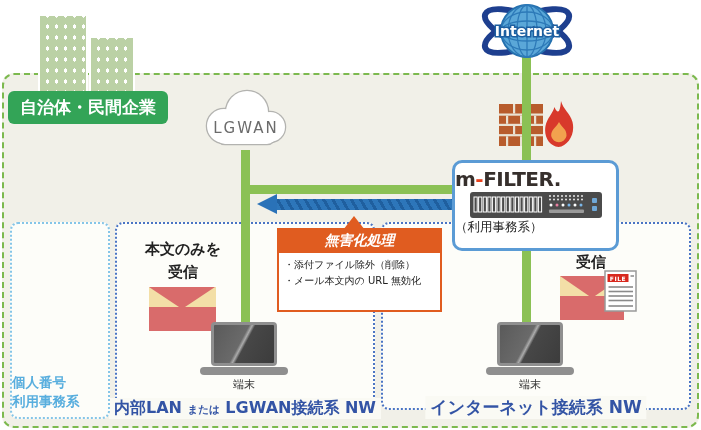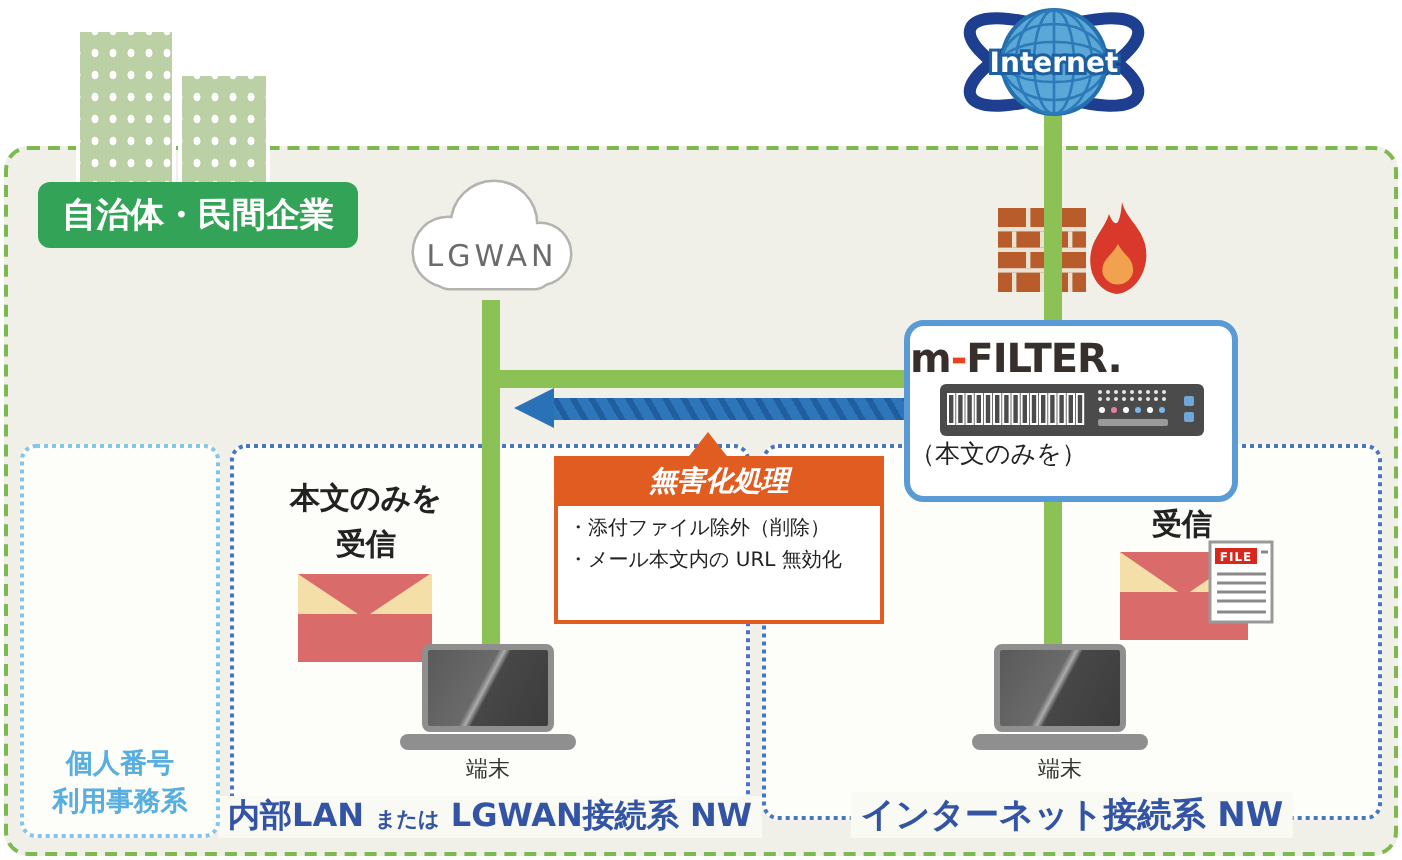--- a/index.html
+++ b/index.html
@@ -12,21 +12,21 @@
          border-radius:12px;background:#f1f0e8;z-index:0;}
 
   
   .building{background:#bbd1a5;border:2px solid #fff;z-index:5;
     background-image:radial-gradient(#ffffff 1.6px,transparent 1.9px);
     background-size:9px 11px;background-position:3px 5px;}
   #building1{left:38px;top:14px;width:46px;height:78px;}
   #building2{left:89px;top:36px;width:42px;height:56px;}
 
   #org-label{left:8px;top:91px;background:#33a457;color:#fff;font-weight:bold;
-    font-size:17px;padding:5px 12px;border-radius:6px;z-index:6;white-space:nowrap;margin-left:11px;}
+    font-size:17px;padding:5px 12px;border-radius:6px;z-index:6;white-space:nowrap;}
 
   
   .gline{background:#8bc155;z-index:3;}
   #line-internet{left:522px;top:56px;width:9px;height:106px;}
   #line-lgwan{left:241px;top:150px;width:9px;height:178px;}
   #line-right{left:522px;top:243px;width:9px;height:87px;}
   #line-horiz{left:245px;top:185px;width:207px;height:9px;}
 
   
   #arrow-shaft{left:276px;top:199px;width:179px;height:11px;z-index:3;
@@ -81,21 +81,21 @@
   
   .zone{border:2px dotted #4a74c4;border-radius:8px;background:#fdfdf9;z-index:1;}
   #zone-left{left:115px;top:222px;width:256px;height:184px;text-align:right;}
   #zone-right{left:381px;top:222px;width:306px;height:184px;}
   #zone-personal{left:10px;top:222px;width:96px;height:193px;border-color:#85c5e8;}
   .zone-label{position:absolute;left:50%;bottom:-11px;transform:translateX(-50%);
     white-space:nowrap;background:#fafaf4;padding:0 5px;color:#3354a5;font-weight:bold;
     font-size:16px;z-index:7;}
   #zone-right .zone-label{font-size:17px;}
   .zone-label .small{font-size:10.5px;}
-  #personal-label{position:absolute;left:0;bottom:5px;width:100%;text-align:center;
+  #personal-label{position:absolute;left:0;bottom:5px;width:100%;text-align:left;
     color:#58aede;font-weight:bold;font-size:13.5px;line-height:1.45;}
 
   svg{display:block;}
 </style>
 </head>
 <body>
 
 <div id="stage">
 
   <div class="abs" id="outer"></div>
@@ -234,21 +234,21 @@
           <circle cx="87" cy="13" r="1.5" fill="#e87ea0"></circle>
         <circle cx="93" cy="13" r="1.5" fill="#ffffff"></circle>
           <circle cx="99" cy="13" r="1.5" fill="#7ab6e8"></circle>
         <circle cx="105" cy="13" r="1.5" fill="#ffffff"></circle>
           <circle cx="111" cy="13" r="1.5" fill="#7ab6e8"></circle>
       </g>
       <rect x="79" y="17.5" width="35" height="3.5" rx="1" fill="#9a9a9a"></rect>
       <rect x="122" y="6" width="5" height="5" rx="1" fill="#6fa8d8"></rect>
       <rect x="122" y="14" width="5" height="5" rx="1" fill="#6fa8d8"></rect>
     </svg>
-    <div id="mfilter-caption">（本文のみを）</div>
+    <div id="mfilter-caption">（利用事務系）</div>
   </div>
 
   <div class="abs" id="san-box">
     <div id="san-arrow"></div>
     <div id="san-title">無害化処理</div>
     <div id="san-body">
       <div>・添付ファイル除外（削除）</div>
       <div>・メール本文内の URL 無効化</div>
     </div>
   </div>

